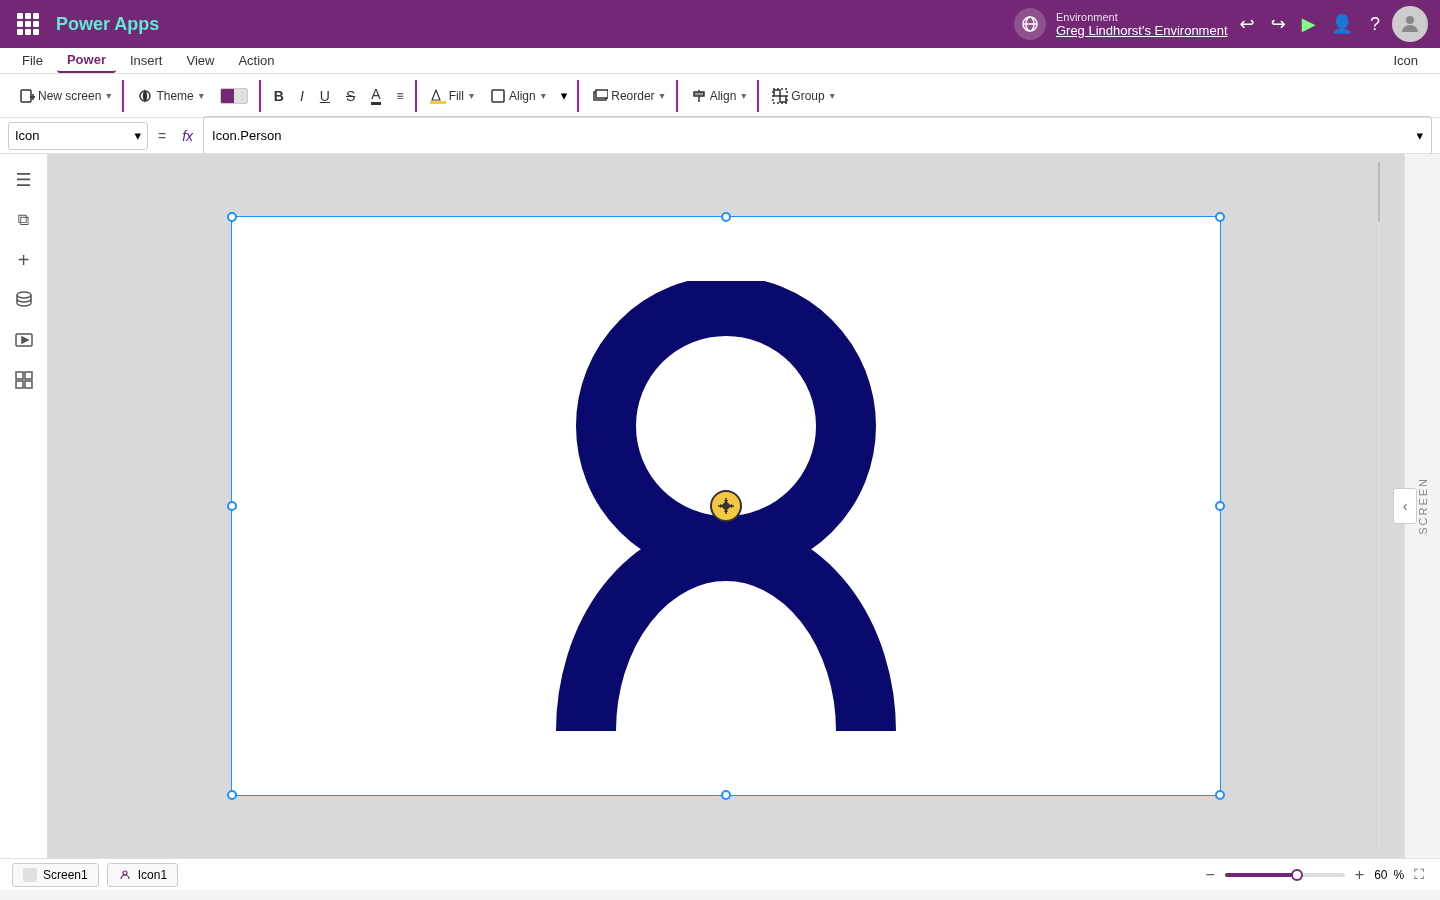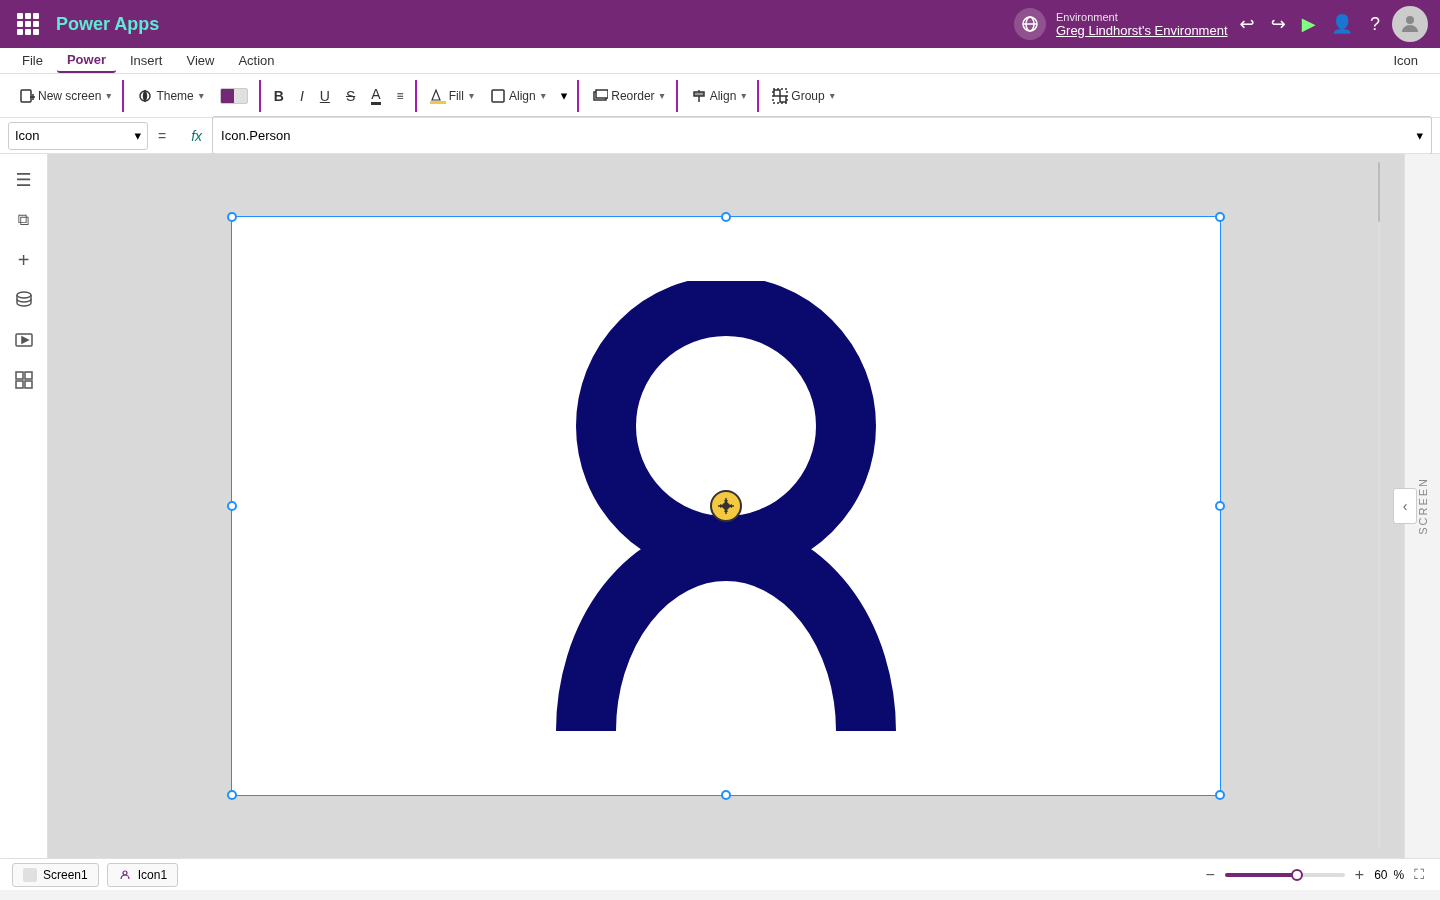--- a/index.html
+++ b/index.html
@@ -408,21 +408,21 @@
   </div>
 </div>
 
 <div class="formula-bar">
   <div class="formula-select">
     <span>Icon</span>
     <span>▾</span>
   </div>
   <span class="formula-eq">=</span>
   <div class="formula-fx">
-    <span style="font-style:italic; color:#0f766e; font-size:14px;margin-left:9px;">fx</span>
+    <span style="font-style:italic; color:#4c1d95; font-size:14px;">fx</span>
   </div>
   <div class="formula-input" style="flex:1; border:1px solid #ccc; display:flex; align-items:center; justify-content:space-between; padding:0 8px; cursor:text;">
     <span>Icon.Person</span>
     <span>▾</span>
   </div>
 </div>
 
 <div class="main-layout" style="height: 704px;">
 
   <div class="left-sidebar">

